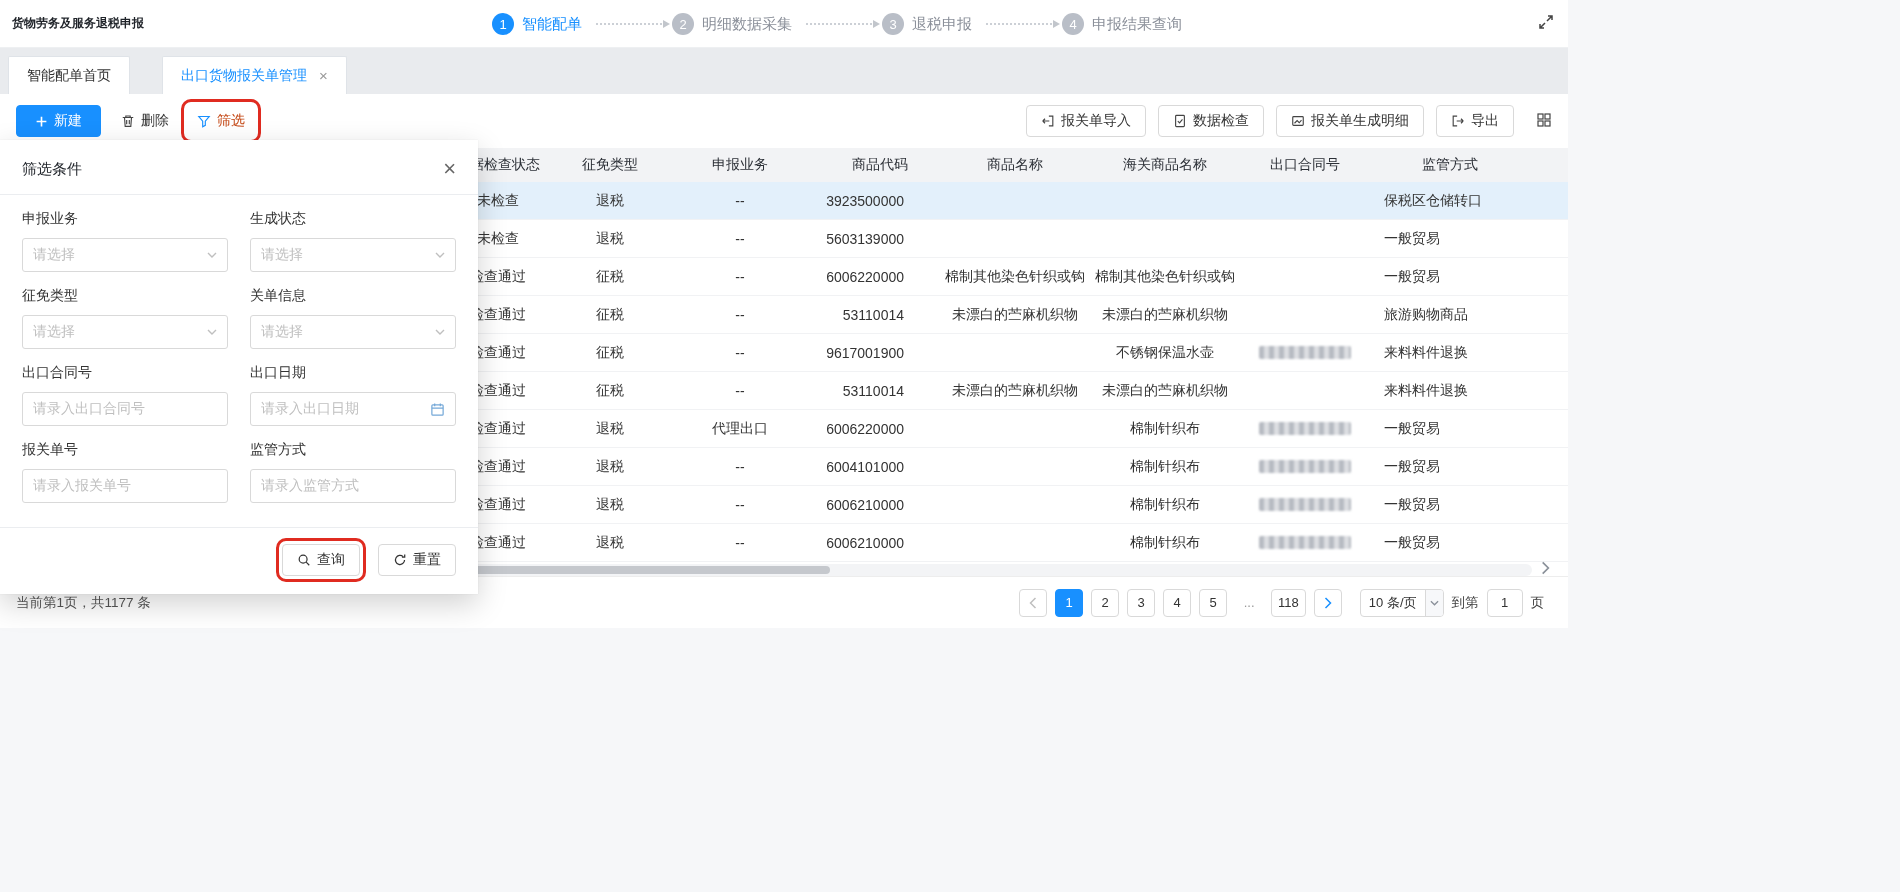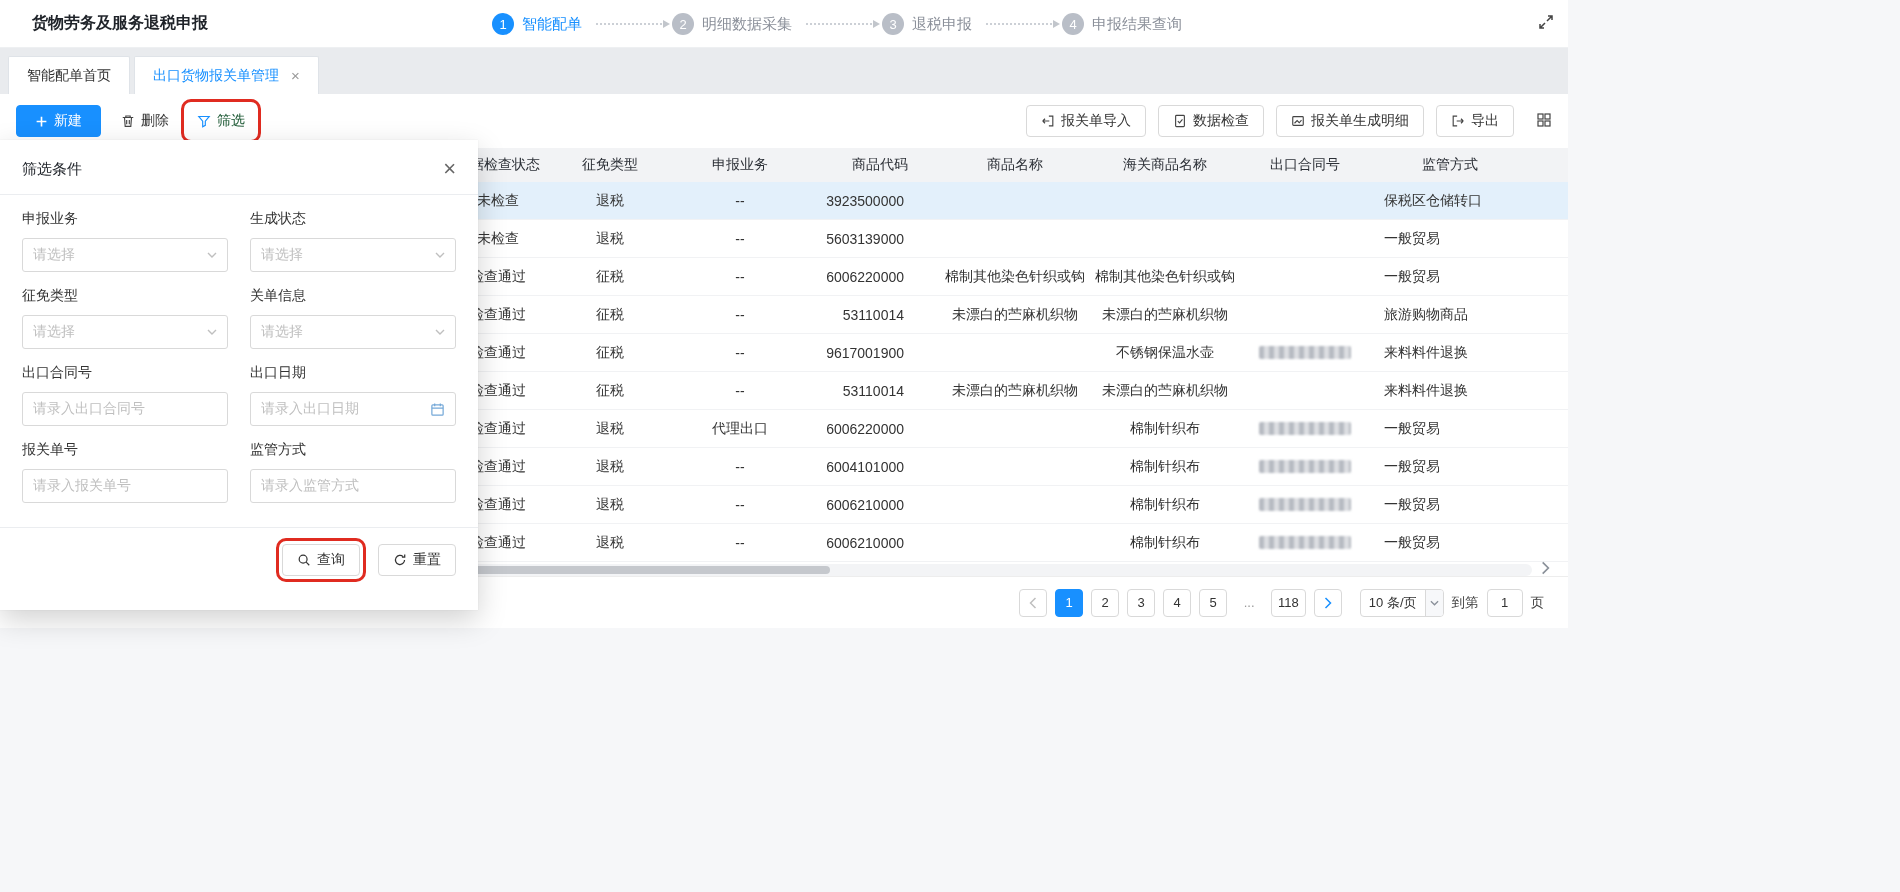--- a/index.html
+++ b/index.html
@@ -2,21 +2,21 @@
 <html><head>
 <meta charset="utf-8">
 <style>
   * { box-sizing: border-box; margin: 0; padding: 0; }
   html,body { width:1900px; height:892px; overflow:hidden; }
   body { font-family:"Liberation Sans","DejaVu Sans",sans-serif; background:#f6f7f9; color:#333; }
   .app { width:1568px; background:transparent; position:relative; }
 
   
   .topbar { height:48px; background:#fff; border-bottom:1px solid #eef0f2; position:relative; display:flex; align-items:center; }
-  .title { font-size:16px; font-weight:bold; color:#1f2329; margin-left:32px; }
+  .title { font-size:12px; font-weight:bold; color:#1f2329; margin-left:12px; }
   .steps { position:absolute; left:492px; top:0; height:48px; display:flex; align-items:center; }
   .step { display:inline-flex; align-items:center; gap:8px; }
   .circle { width:22px; height:22px; border-radius:50%; background:#b9bec7; color:#fff; font-size:13px; display:inline-flex; align-items:center; justify-content:center; }
   .slabel { font-size:15px; color:#8a8f99; }
   .step.active .circle { background:#1890ff; }
   .step.active .slabel { color:#1890ff; }
   .connector { width:66px; height:0; border-top:2px dotted #ccd0d6; margin:0 10px 0 14px; position:relative; }
   .connector::after { content:""; position:absolute; right:-8px; top:-5px; border-left:7px solid #c2c6cc; border-top:4px solid transparent; border-bottom:4px solid transparent; }
   .fs-btn { position:absolute; right:14px; top:14px; border:none; background:none; cursor:pointer; }
 
@@ -27,21 +27,21 @@
   .tab-close { margin-left:12px; color:#999; font-size:15px; line-height:1; }
 
   
   .content { background:#fff; position:relative; width:1568px; min-height:534px; }
 
   .toolbar { height:54px; display:flex; align-items:center; padding:0 16px; }
   .btn { display:inline-flex; align-items:center; gap:6px; height:32px; font-size:14px; border-radius:4px; cursor:pointer; background:#fff; border:1px solid #d9d9d9; color:#333; padding:0 14px; }
   .btn .ic { display:inline-flex; align-items:center; }
   .btn-primary { background:#1890ff; border-color:#1890ff; color:#fff; padding:0 18px; }
   .btn-text { border:none; background:none; padding:0 10px; }
-  .filter-btn { color:#14532d; outline:3px solid #e02b20; outline-offset:3px; margin-left:8px; }
+  .filter-btn { color:#c2410c; outline:3px solid #e02b20; outline-offset:3px; margin-left:8px; }
   .btn-text.delete { margin-left:10px; }
   .toolbar-right { margin-left:auto; display:flex; gap:12px; }
   .grid-btn { border:none; background:none; padding:0; margin-left:10px; cursor:pointer; }
 
   
   .table-zone { position:relative; }
   .table { margin-left:436px; width:1132px; }
   .thead { display:flex; background:#f2f3f5; height:34px; }
   .th { display:flex; align-items:center; justify-content:center; font-size:14px; color:#2b2f36; }
   .tr { display:flex; height:38px; border-bottom:1px solid #f1f2f4; background:#fff; cursor:pointer; }
@@ -64,21 +64,21 @@
   .pg.active { background:#1890ff; border-color:#1890ff; color:#fff; }
   .pg.ellipsis { border:none; background:none; color:#999; cursor:default; }
   .psize { height:28px; border:1px solid #d9d9d9; border-radius:4px; display:inline-flex; align-items:center; font-size:13px; color:#333; margin-left:14px; cursor:pointer; overflow:hidden; }
   .psize-text { padding:0 8px; }
   .psize-arrow { width:18px; height:100%; border-left:1px solid #d9d9d9; background:#f7f8fa; display:inline-flex; align-items:center; justify-content:center; }
   .jump-label { font-size:13.5px; color:#444; margin:0 8px; }
   .jump-input { width:36px; height:28px; border:1px solid #d9d9d9; border-radius:4px; text-align:center; font-size:13px; color:#333; }
 
   
   .filter-panel { position:absolute; left:0; top:46px; width:478px; background:#fff; z-index:20;
-    box-shadow:0 10px 28px rgba(0,0,0,.18), 0 0 1px rgba(0,0,0,.1); padding-bottom:30px; }
+    box-shadow:0 10px 28px rgba(0,0,0,.18), 0 0 1px rgba(0,0,0,.1); padding-bottom:14px; }
   .fp-head { display:flex; align-items:center; justify-content:space-between; padding:18px 22px 14px; border-bottom:1px solid #ebedf0; }
   .fp-title { font-size:15px; color:#1f2329; font-weight:500; }
   .fp-close { border:none; background:none; font-size:22px; color:#666; line-height:1; cursor:pointer; }
   .fp-fields { display:grid; grid-template-columns:1fr 1fr; column-gap:22px; padding:0 22px; }
   .f-field { margin-top:15px; }
   .f-label { font-size:14px; color:#333; margin-bottom:10px; }
   .f-input { height:34px; border:1px solid #d9d9d9; border-radius:3px; display:flex; align-items:center; justify-content:space-between; padding:0 10px; background:#fff; cursor:pointer; }
   .ph { color:#bfbfbf; font-size:14px; white-space:nowrap; }
   .f-ic { display:inline-flex; align-items:center; }
   .fp-footer { margin-top:24px; border-top:1px solid #ebedf0; padding:16px 22px 4px; display:flex; justify-content:flex-end; gap:18px; }
@@ -113,21 +113,21 @@
         </span>
       </div>
     <button class="fs-btn">
       <svg width="16" height="16" viewBox="0 0 16 16" fill="none" stroke="#444" stroke-width="1.5">
           <path d="M10 2h4v4M14 2L9 7M6 14H2v-4M2 14l5-5"></path>
         </svg>
     </button>
   </header>
 
   <div class="tabstrip">
-    <div id="tabs" style="display:flex;">
+    <div id="tabs" style="display:flex;gap:28px;">
         <div class="tab">
           <span class="tab-label">智能配单首页</span>
         </div>
         <div class="tab active">
           <span class="tab-label">出口货物报关单管理</span>
           <span class="tab-close">×</span>
         </div>
       </div>
   </div>
 

